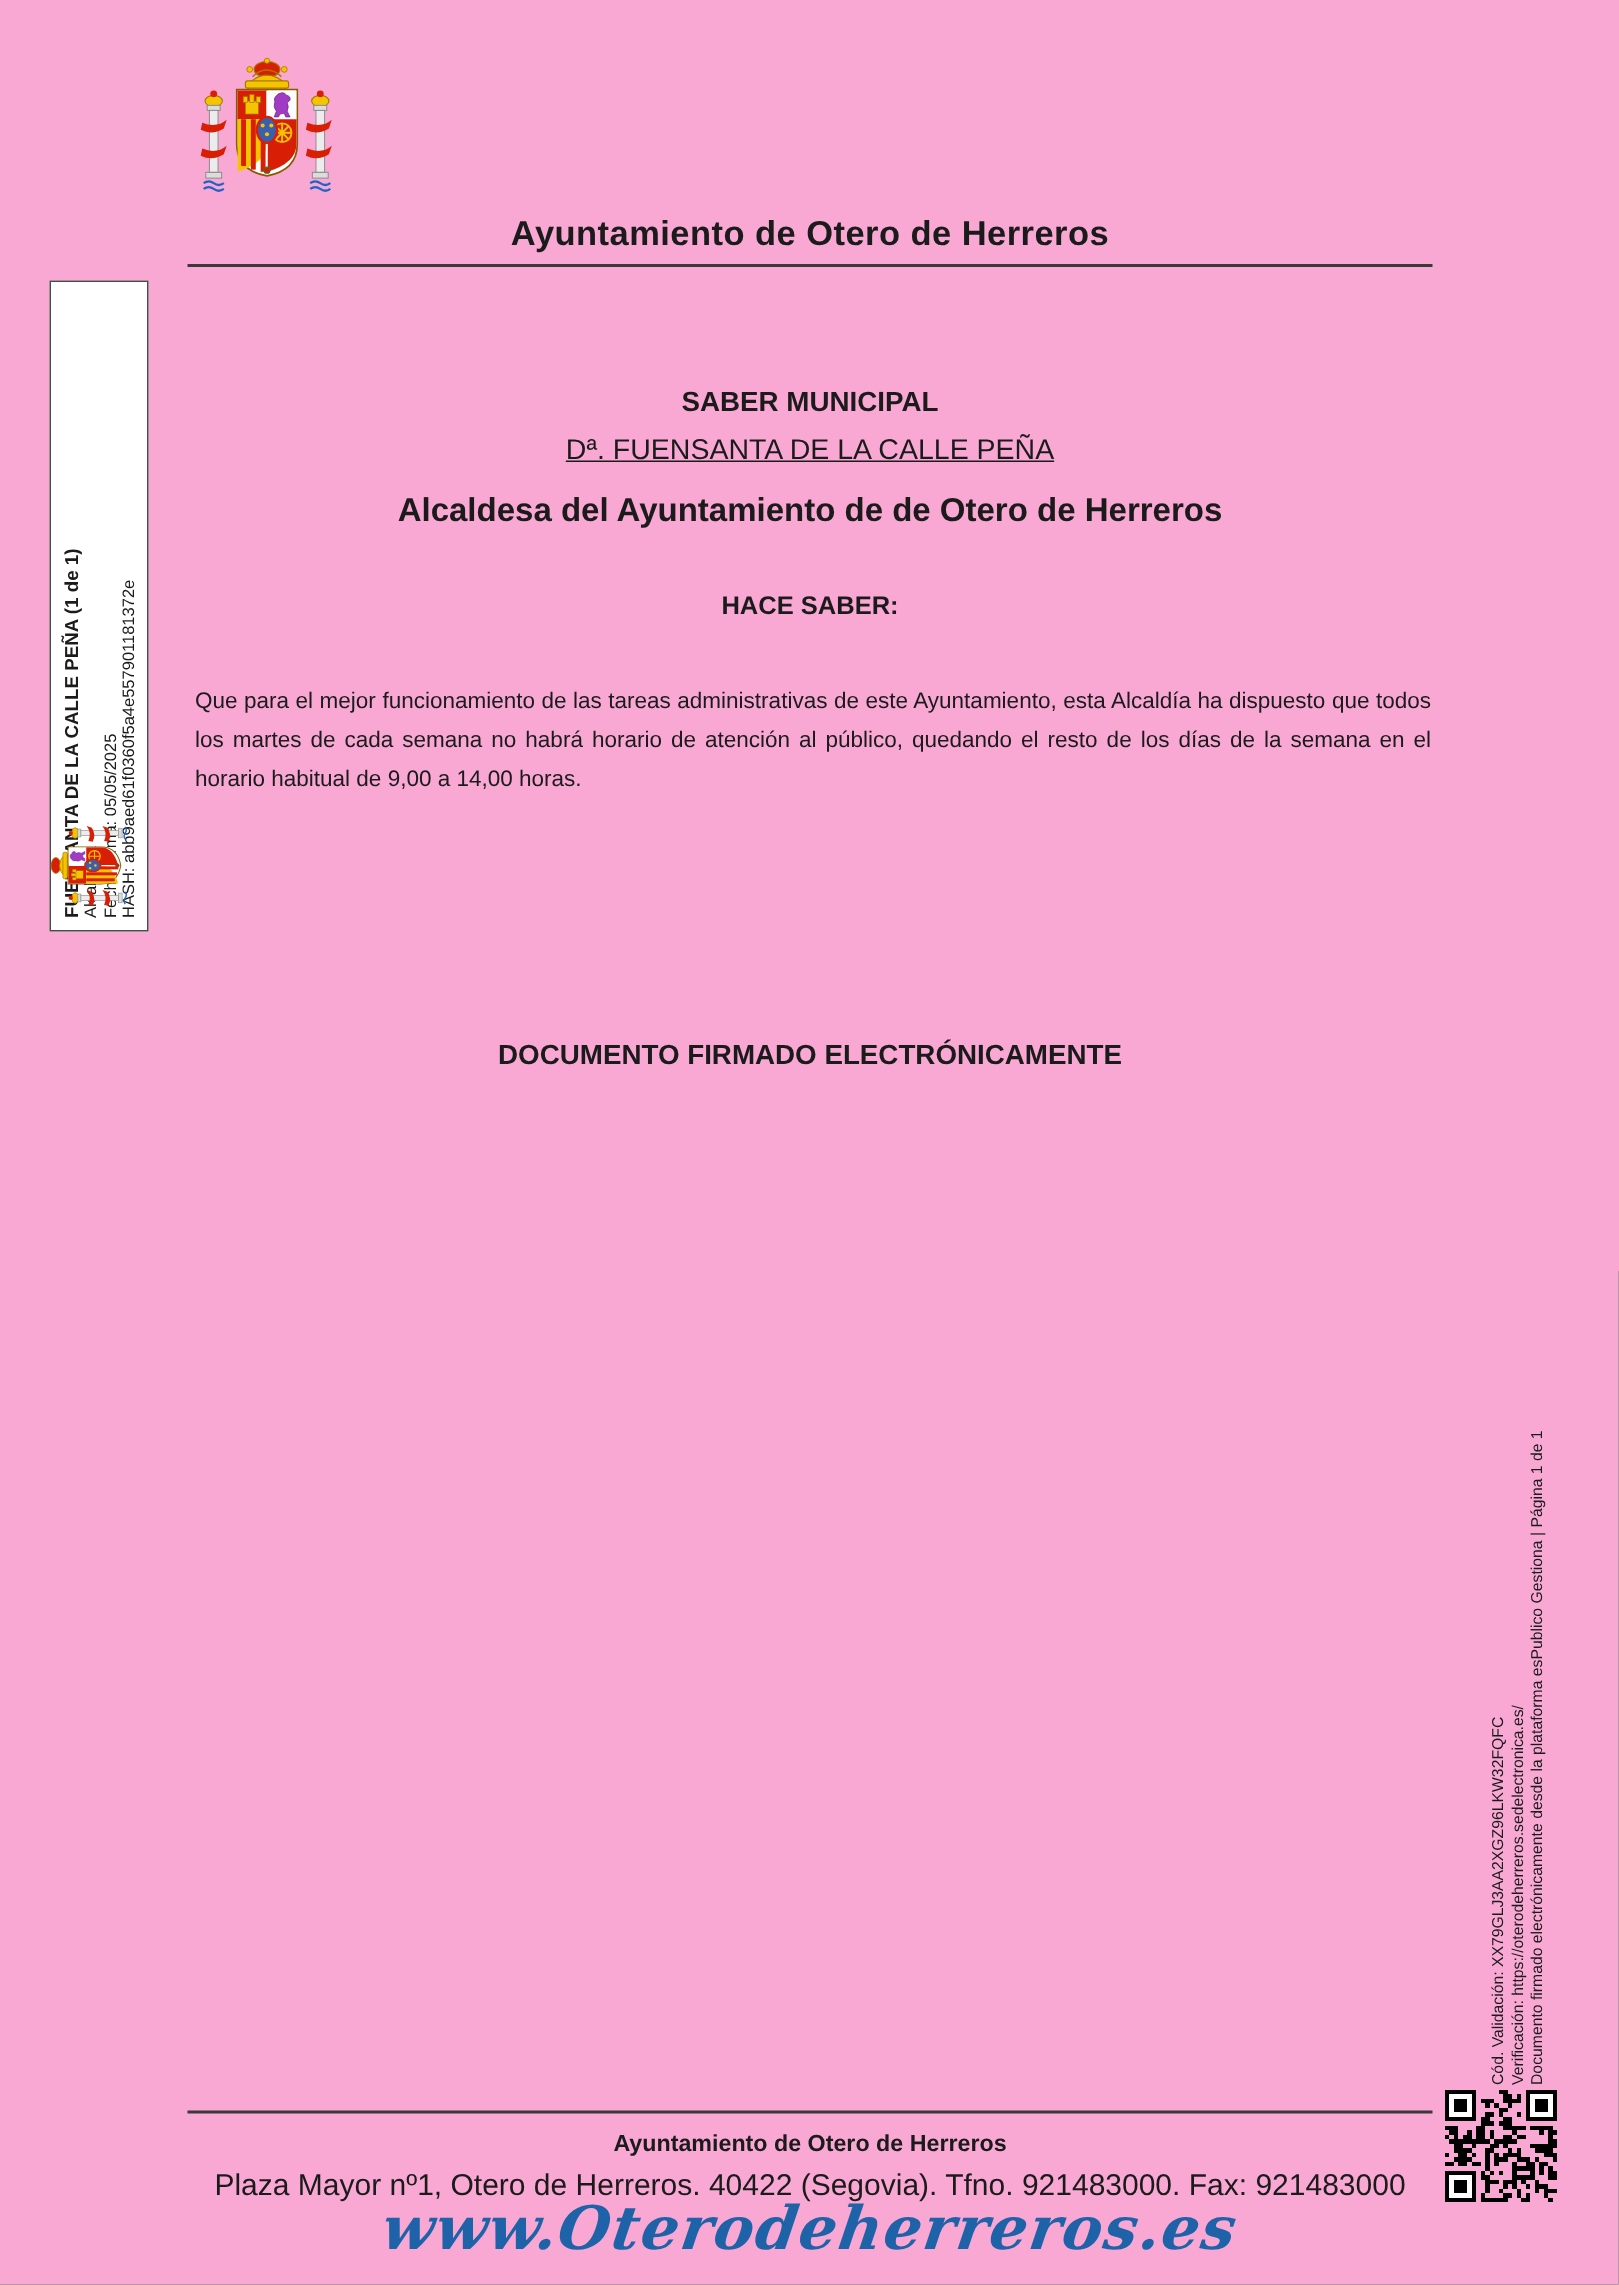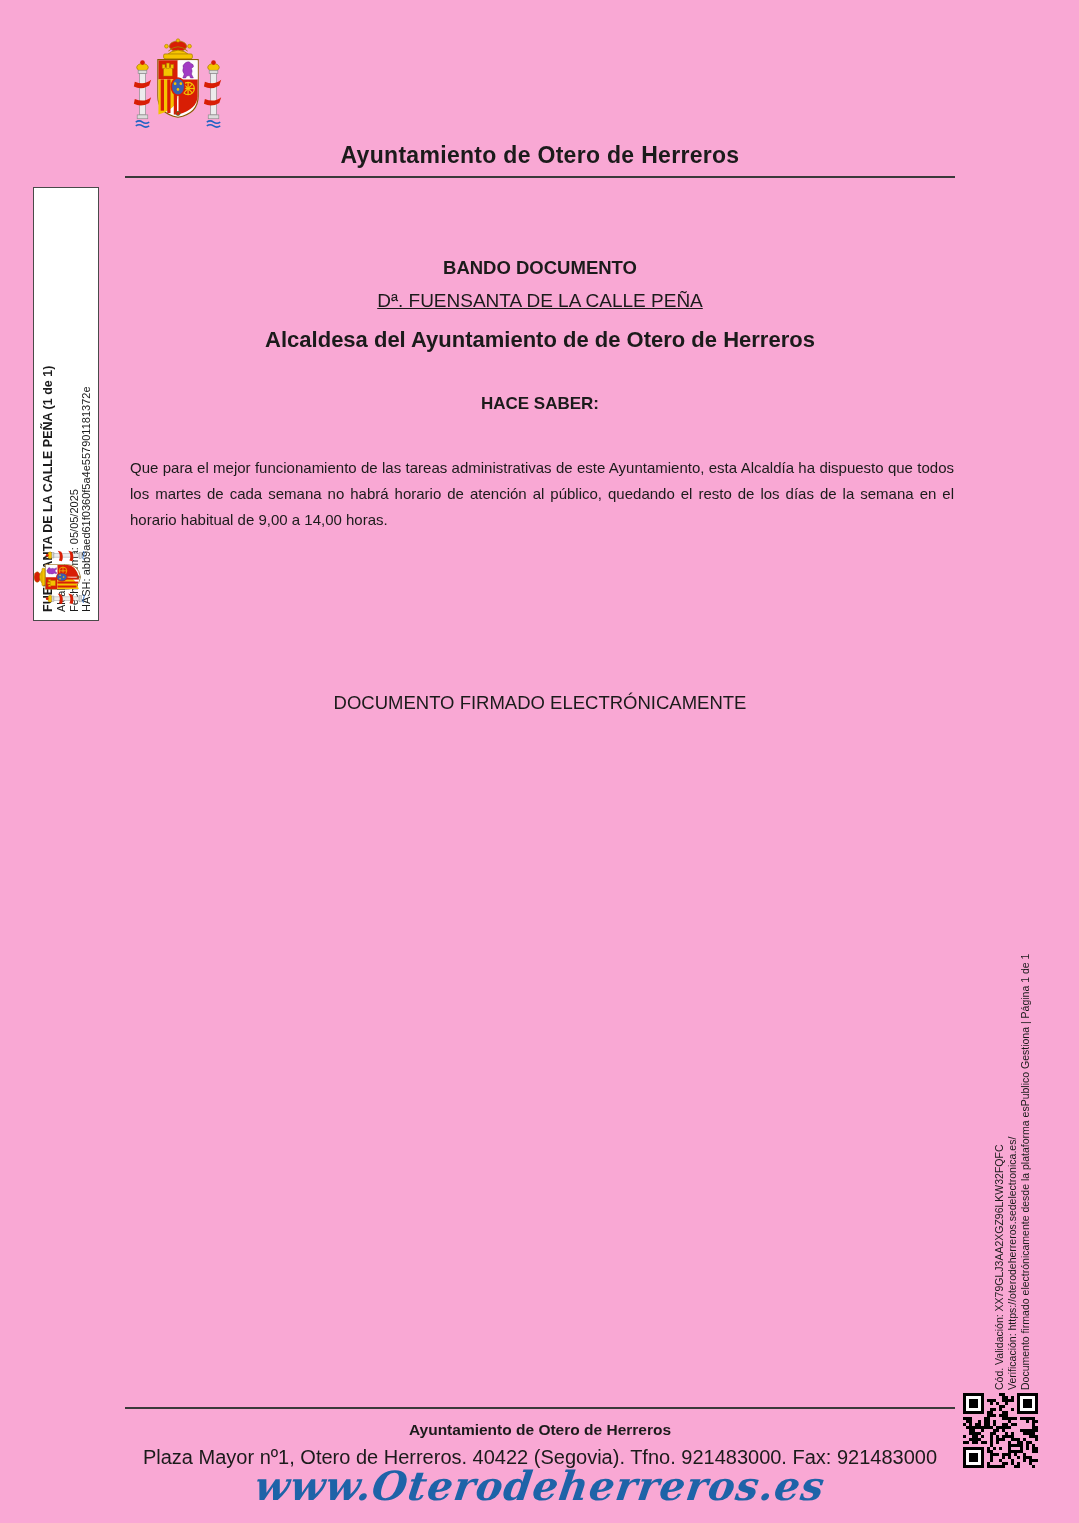--- a/index.html
+++ b/index.html
@@ -18,21 +18,21 @@
   
   .center-h{left:125px;width:830px;text-align:center;}
   #h-bando{top:257px;font-size:18.5px;font-weight:bold;}
   #h-name{top:290px;font-size:19px;text-decoration:underline;}
   #h-role{top:327px;font-size:22px;font-weight:bold;}
   #h-saber{top:394px;font-size:17px;font-weight:bold;}
   .para{left:130px;width:824px;font-size:15px;line-height:26px;
     text-align:justify;text-align-last:left;}
   #para1{top:455px;}
   #para2{top:599px;}
-  #h-signed{top:692px;font-size:18.5px;font-weight:normal;}
+  #h-signed{top:692px;font-size:18.5px;font-weight:bold;}
   
   #left-stamp{left:33px;top:187px;width:64px;height:432px;border:1px solid #4a4a4a;background:#fff;}
   #left-stamp-text{left:7px;top:424px;width:312px;height:52px;
     transform:rotate(-90deg);transform-origin:0 0;}
   #left-stamp-text .t1{font-size:12.5px;font-weight:bold;line-height:14px;white-space:nowrap;}
   #left-stamp-text .t2{font-size:11px;line-height:12.5px;white-space:nowrap;}
   #arms-side{left:-4px;top:358px;width:66px;height:62px;
     transform:rotate(-90deg);}
   
   #right-stamp{left:993px;top:1390px;width:466px;height:42px;
@@ -129,21 +129,21 @@
           <circle cx="53" cy="48" r="1.4"></circle>
           <circle cx="50" cy="54" r="1.4"></circle>
         </g>
       </g>
     </svg>
   </div>
 
   <div class="abs" id="page-title">Ayuntamiento de Otero de Herreros</div>
   <div class="abs rule" id="title-rule"></div>
 
-  <div class="abs center-h" id="h-bando">BANDO DOCUMENTO</div>
+  <div class="abs center-h" id="h-bando">SABER MUNICIPAL</div>
   <div class="abs center-h" id="h-name">Dª. FUENSANTA DE LA CALLE PEÑA</div>
   <div class="abs center-h" id="h-role">Alcaldesa del Ayuntamiento de de Otero de Herreros</div>
   <div class="abs center-h" id="h-saber">HACE SABER:</div>
   <div class="abs para" id="para1">Que para el mejor funcionamiento de las tareas administrativas de este Ayuntamiento, esta Alcaldía ha dispuesto que todos los martes de cada semana no habrá horario de atención al público, quedando el resto de los días de la semana en el horario habitual de 9,00 a 14,00 horas.</div>
   <div class="abs center-h" id="h-signed">DOCUMENTO FIRMADO ELECTRÓNICAMENTE</div>
 
   <div class="abs" id="left-stamp">
     <div class="abs" id="left-stamp-text">
       <div class="t1">FUENSANTA DE LA CALLE PEÑA (1 de 1)</div>
       <div class="t2">Alcaldesa</div>

